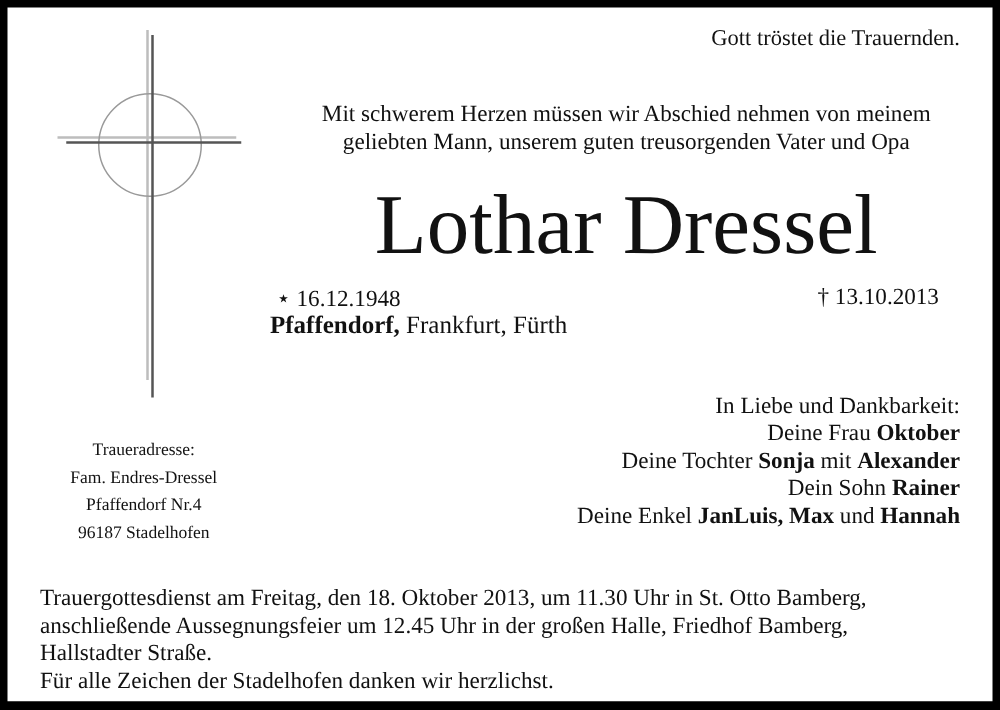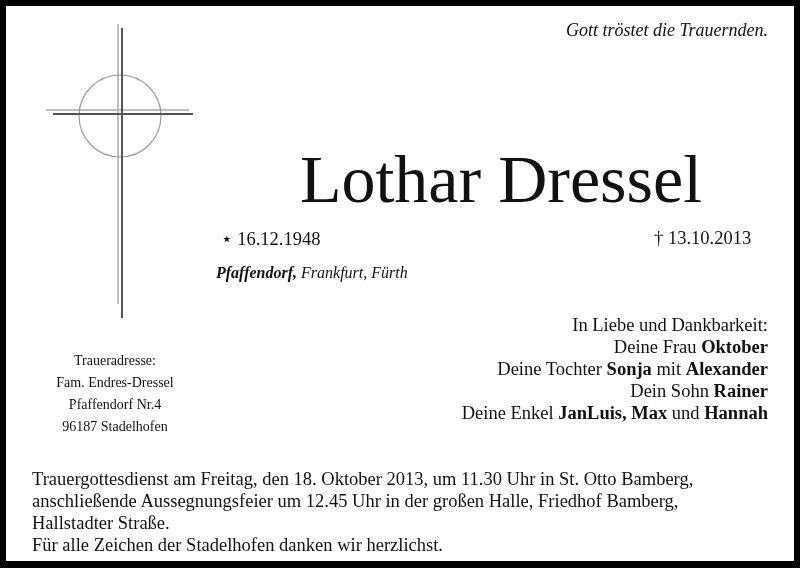--- a/index.html
+++ b/index.html
@@ -5,26 +5,26 @@
   html, body { margin: 0; padding: 0; }
   body {
     width: 800px; height: 568px; background: #000; position: relative; overflow: hidden;
     font-family: "Liberation Serif", "DejaVu Serif", serif; color: #111;
   }
   .page {
     position: absolute; left: 6px; top: 6px; width: 788px; height: 555px;
     background: #fff;
   }
   .abs { position: absolute; white-space: nowrap; }
-  .motto { right: 26px; top: 14px; font-style: italic; font-size: 18px; }
+  .motto { right: 26px; top: 14px; font-size: 18px; }
   .intro { left: 200px; width: 590px; top: 75px; text-align: center; font-size: 18.5px; line-height: 22px; }
   .name { left: 200px; width: 590px; top: 133px; text-align: center; font-size: 68px; line-height: 80px; }
   .born { left: 215px; top: 222px; font-size: 18.5px; }
   .died { left: 648px; top: 222px; font-size: 18.5px; }
-  .places { left: 210px; top: 258px; font-size: 16px; font-style: italic; }
+  .places { left: 210px; top: 243px; font-size: 20px; }
   .family { right: 26px; top: 308px; text-align: right; font-size: 18.5px; line-height: 22px; }
   .family div { white-space: nowrap; margin-left: 18px; }
   .address { left: 14px; width: 190px; top: 344px; text-align: center; font-size: 14px; line-height: 22px; }
   .service { left: 26px; top: 462px; font-size: 18.5px; line-height: 22px; }
   .service div { white-space: nowrap; }
   b { font-weight: bold; }
   .cross { position: absolute; left: 0; top: 0; }
 </style>
 </head>
 <body>
@@ -34,20 +34,24 @@
   <svg class="cross" width="200" height="320" viewBox="-6 -6 200 320">
     <line x1="106" y1="12" x2="106" y2="292" stroke="#bdbdbd" stroke-width="2"></line>
     <line x1="34" y1="98" x2="177" y2="98" stroke="#bdbdbd" stroke-width="2"></line>
     <circle cx="108" cy="104" r="41" fill="none" stroke="#9a9a9a" stroke-width="1.2"></circle>
     <line x1="110" y1="16" x2="110" y2="306" stroke="#555" stroke-width="2"></line>
     <line x1="41" y1="102" x2="181" y2="102" stroke="#555" stroke-width="2"></line>
   </svg>
 
   <div class="abs motto">Gott tröstet die Trauernden.</div>
 
+  <div class="abs intro">
+    <div>Mit schwerem Herzen müssen wir Abschied nehmen von meinem</div>
+    <div>geliebten Mann, unserem guten treusorgenden Vater und Opa</div>
+  </div>
 
   <div class="abs name">Lothar Dressel</div>
 
   <div class="abs born">
     <span>⋆</span>
     <span>16.12.1948</span>
   </div>
 
   <div class="abs died">
     <span>†</span>

